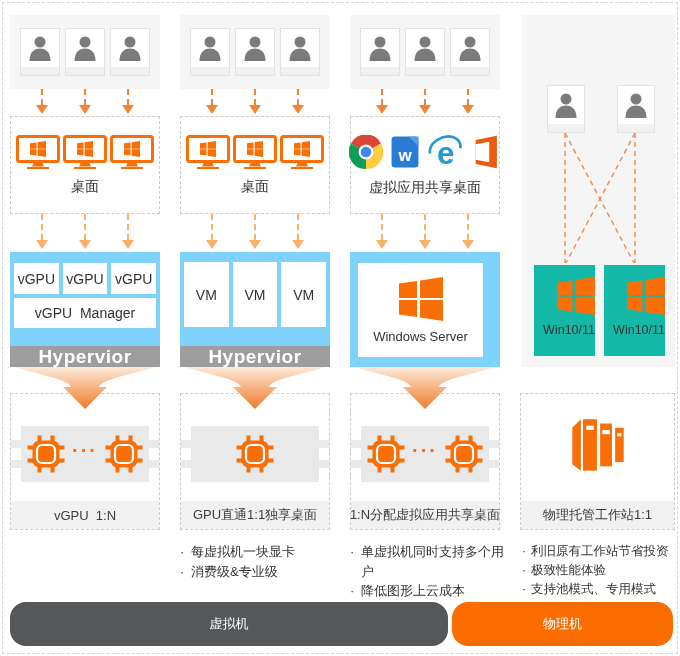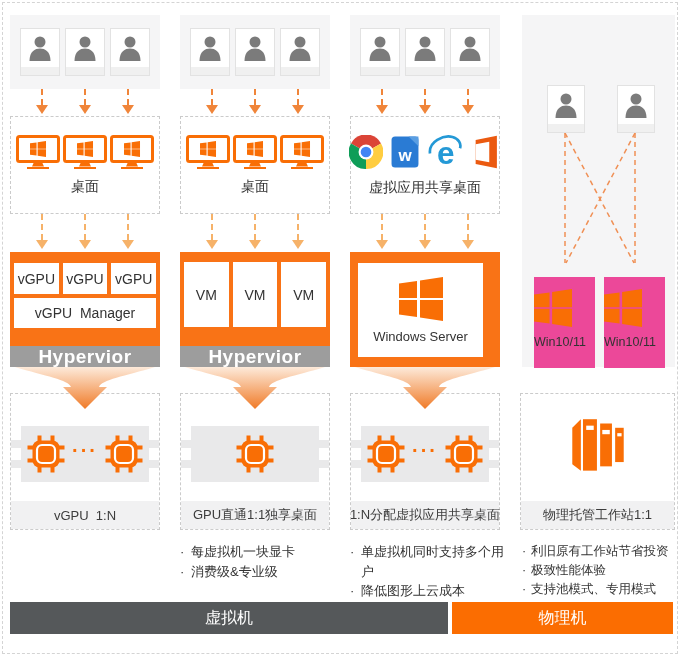--- a/index.html
+++ b/index.html
@@ -28,21 +28,21 @@
   .arrows2{position:absolute;top:214px;left:0;right:0;height:38px;}
   .arrows1 .darr{top:0;} .arrows2 .darr{top:0;}
 
   
   .desk{position:absolute;top:116px;left:0;right:0;height:98px;border:1px dashed #cbcbcb;background:#fff;
         box-sizing:border-box;display:flex;flex-direction:column;align-items:center;justify-content:center;gap:9px;}
   .monrow{display:flex;gap:3px;} .approw{display:flex;gap:5px;align-items:center;}
   .desk-label{font-size:14px;color:#333;}
 
   
-  .mid{position:absolute;top:252px;left:0;right:0;height:115px;background:#f97316;}
+  .mid{position:absolute;top:252px;left:0;right:0;height:115px;background:#7dd3fc;}
   .boxrow{display:flex;gap:4px;padding:11px 4px 0 4px;}
   .sbox{flex:1;height:31px;background:#fff;display:flex;align-items:center;justify-content:center;
         font-size:14px;color:#333;}
   .vmrow{padding-top:10px;} .vmrow .sbox{height:65px;}
   .widebox{margin:4px 4px 0 4px;height:30px;background:#fff;display:flex;align-items:center;
            justify-content:center;font-size:14px;color:#333;white-space:pre;}
   .hypbar{position:absolute;left:0;right:0;bottom:0;height:21px;background:#9d9d9d;color:#fff;
           font-weight:bold;font-size:19px;display:flex;align-items:center;justify-content:center;
           letter-spacing:.5px;}
   .server-box{position:absolute;left:8px;right:17px;top:11px;bottom:10px;background:#fff;
@@ -62,37 +62,37 @@
   .dots{font-size:20px;font-weight:bold;color:#f96e05;letter-spacing:2px;line-height:1;margin-top:-8px;}
   .strip{position:absolute;bottom:0;left:0;right:0;height:28px;background:#f1f1f2;display:flex;
          align-items:center;justify-content:center;font-size:13px;color:#3c3c3c;white-space:pre;}
   .ws-wrap{position:absolute;top:22px;left:0;right:0;display:flex;justify-content:center;}
 
   
   .phys{position:absolute;top:15px;left:2px;right:0;height:352px;background:#f5f5f6;}
   .phys .ucard{position:absolute;width:36px;height:46px;}
   .pu1{left:25px;top:70px;} .pu2{left:95px;top:70px;}
   .xlines{position:absolute;inset:0;}
-  .winbox{position:absolute;top:262px;width:61px;height:91px;background:#ec4899;display:flex;
-          flex-direction:column;align-items:flex-start;}
+  .winbox{position:absolute;top:250px;width:61px;height:91px;background:#14b8a6;display:flex;
+          flex-direction:column;align-items:flex-end;}
   .w1{left:12px;} .w2{left:82px;}
   .winbox svg{margin-top:12px;}
   .winbox .wlabel{font-size:12.5px;color:#333;margin-top:8px;}
 
   
   .notes{position:absolute;top:542px;left:0;right:-4px;font-size:13px;color:#333;line-height:1.5;}
   .c4 .notes{left:2px;right:-2px;font-size:12.5px;}
   .note-row{display:flex;}
   .marker{width:11px;flex:none;}
   .c4 .marker{width:9px;}
   .ntext{flex:1;}
 
   
-  .bar{position:absolute;top:602px;height:32px;display:flex;align-items:center;justify-content:center;
-       color:#fff;font-size:16px;}
+  .bar{position:absolute;top:602px;height:44px;display:flex;align-items:center;justify-content:center;
+       color:#fff;font-size:13px;border-radius:16px;}
   .bar-dark{left:10px;width:438px;background:#55585a;}
   .bar-orange{left:452px;width:221px;background:#fb6d01;}
 </style>
 </head>
 <body>
 
 <svg width="0" height="0" style="position:absolute">
   <defs>
     <linearGradient id="funnelGrad" x1="0" y1="0" x2="0" y2="1">
       <stop offset="0" stop-color="#fdeada"></stop>

